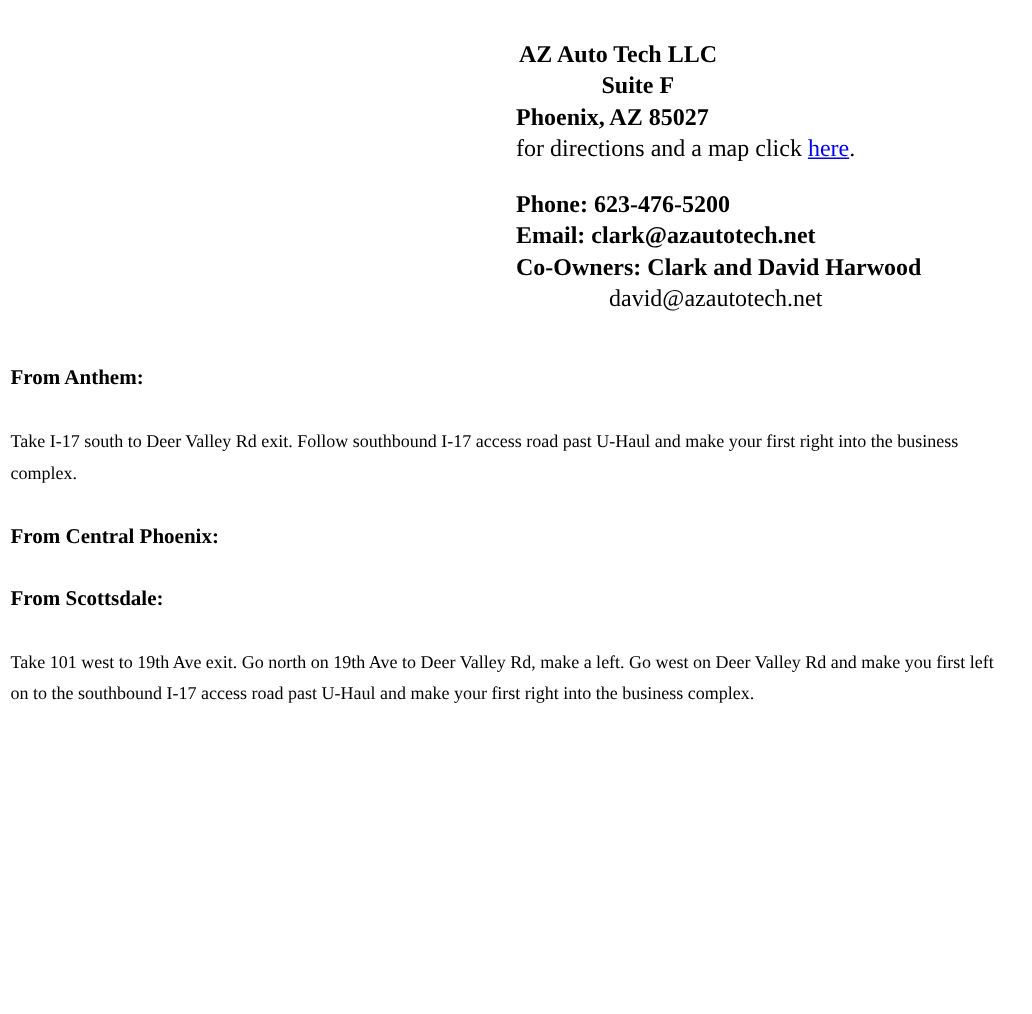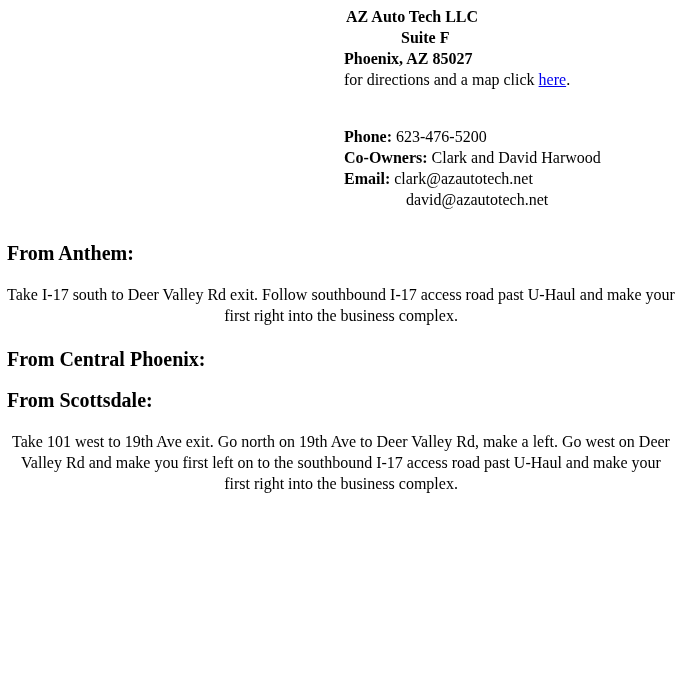--- a/index.html
+++ b/index.html
@@ -28,20 +28,21 @@
     line-height: 21px;
   }
   .hdr-line {
     white-space: nowrap;
   }
   .hdr-line.bold {
     font-weight: bold;
   }
   .hdr-line.indent-company {
     padding-left: 2px;
+    margin-top: 20px;
   }
   .hdr-line.indent-suite {
     padding-left: 57px;
   }
   .link-line {
     white-space: nowrap;
     font-size: 16px;
   }
   a.here-link {
     color: #0000ee;
@@ -57,67 +58,67 @@
     line-height: 21px;
   }
   .contact-line {
     white-space: nowrap;
   }
   .contact-label {
     font-weight: bold;
     margin-top: 20px;
   }
   .contact-value {
-    font-weight: normal;
+    font-weight: bold;
   }
   .email-second {
     padding-left: 62px;
     white-space: nowrap;
   }
 
   
   .directions {
     position: absolute;
     left: 7px;
     top: 243px;
     width: 668px;
   }
   .section {
     margin: 0 0 6px 0;
   }
   .section-heading {
     font-weight: bold;
-    font-size: 20px;
+    font-size: 14px;
     line-height: 20px;
     margin: 0 0 21px 0;
   }
   .section-body {
-    font-size: 16px;
+    font-size: 12px;
     line-height: 21px;
     margin: 0 0 23px 0;
-    text-align: center;
+    text-align: left;
   }
 </style>
 </head>
 <body>
 
 <div class="header-block">
   <div class="hdr-line bold indent-company">AZ Auto Tech LLC</div>
   <div class="hdr-line bold indent-suite">Suite F</div>
   <div class="hdr-line bold">Phoenix, AZ 85027</div>
   <div class="link-line"><span>for directions and a map click </span><a href="#" class="here-link">here</a><span>.</span></div>
 </div>
 
 <div class="contact-block">
   <div class="contact-line"><span class="contact-label">Phone:</span><span class="contact-value">&nbsp;</span><span class="contact-value">623-476-5200</span></div>
 
 
+  <div class="contact-line"><span class="contact-label">Email:</span><span class="contact-value">&nbsp;</span><span class="contact-value">clark@azautotech.net</span></div>
+
   <div class="contact-line"><span class="contact-label">Co-Owners:</span><span class="contact-value">&nbsp;</span><span class="contact-value">Clark and David Harwood</span></div>
-
-  <div class="contact-line"><span class="contact-label">Email:</span><span class="contact-value">&nbsp;</span><span class="contact-value">clark@azautotech.net</span></div>
 
   <div class="email-second">david@azautotech.net</div>
 </div>
 
 <div class="directions">
 
   <div class="section">
     <div class="section-heading">From Anthem:</div>
     <div class="section-body">Take I-17 south to Deer Valley Rd exit. Follow southbound I-17 access road past U-Haul and make your first right into the business complex.</div>
   </div>

